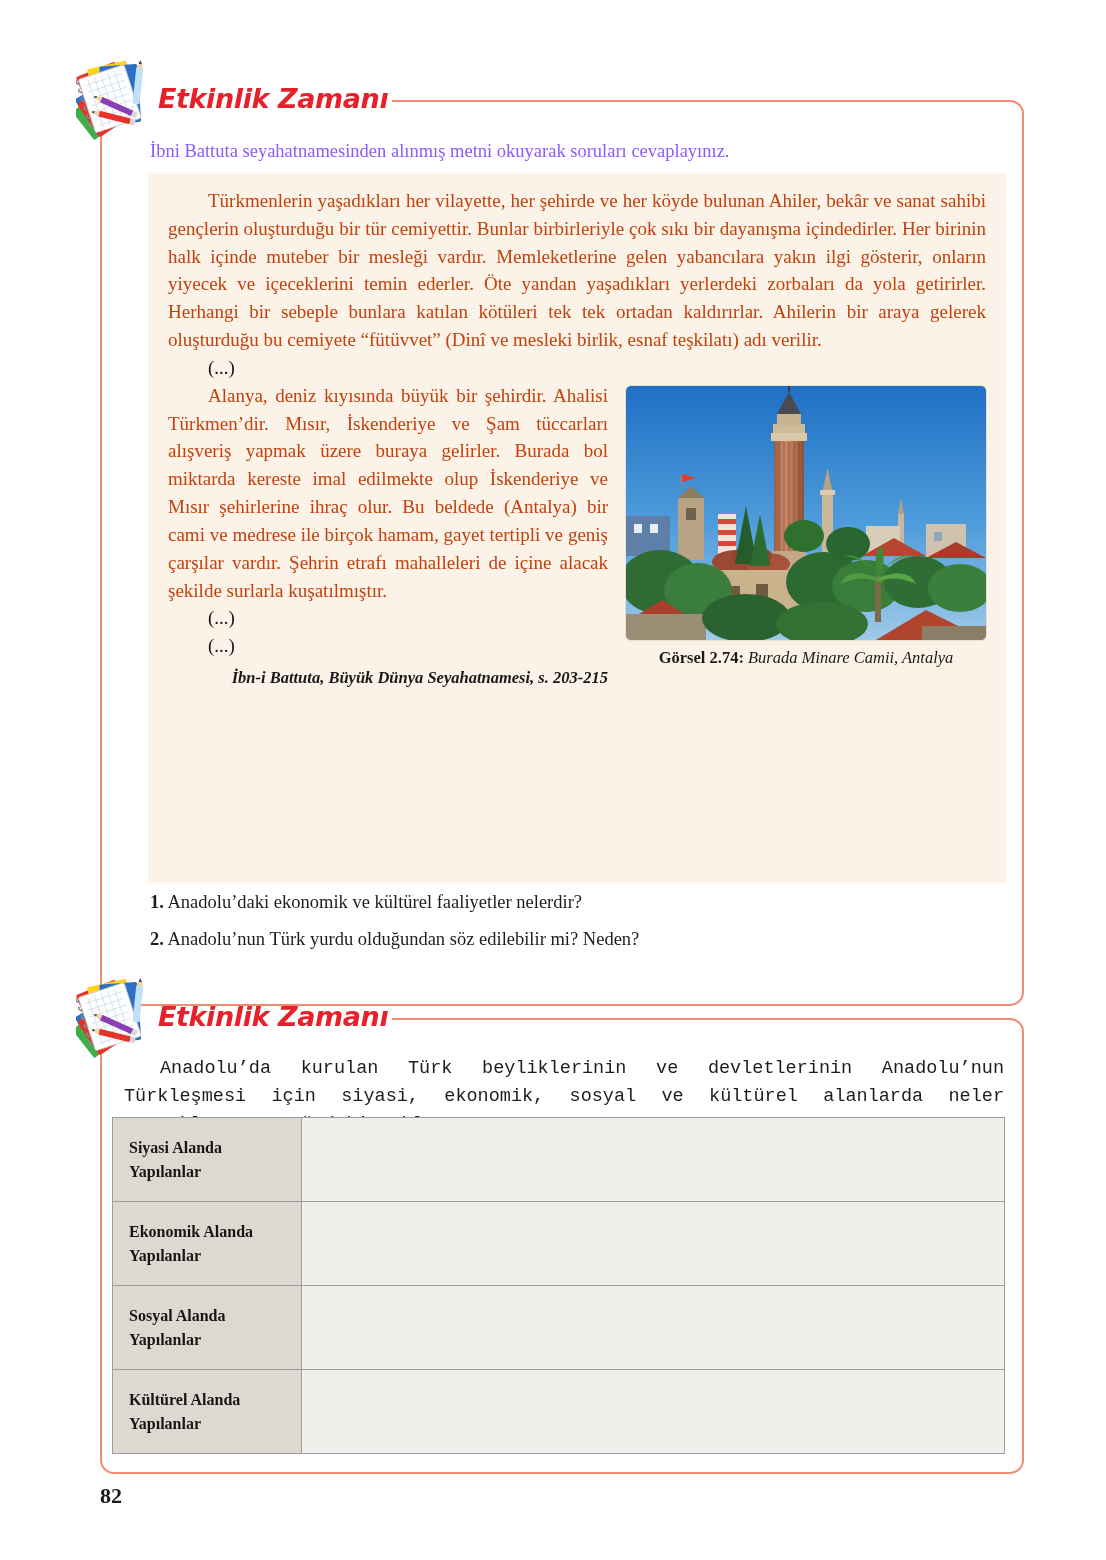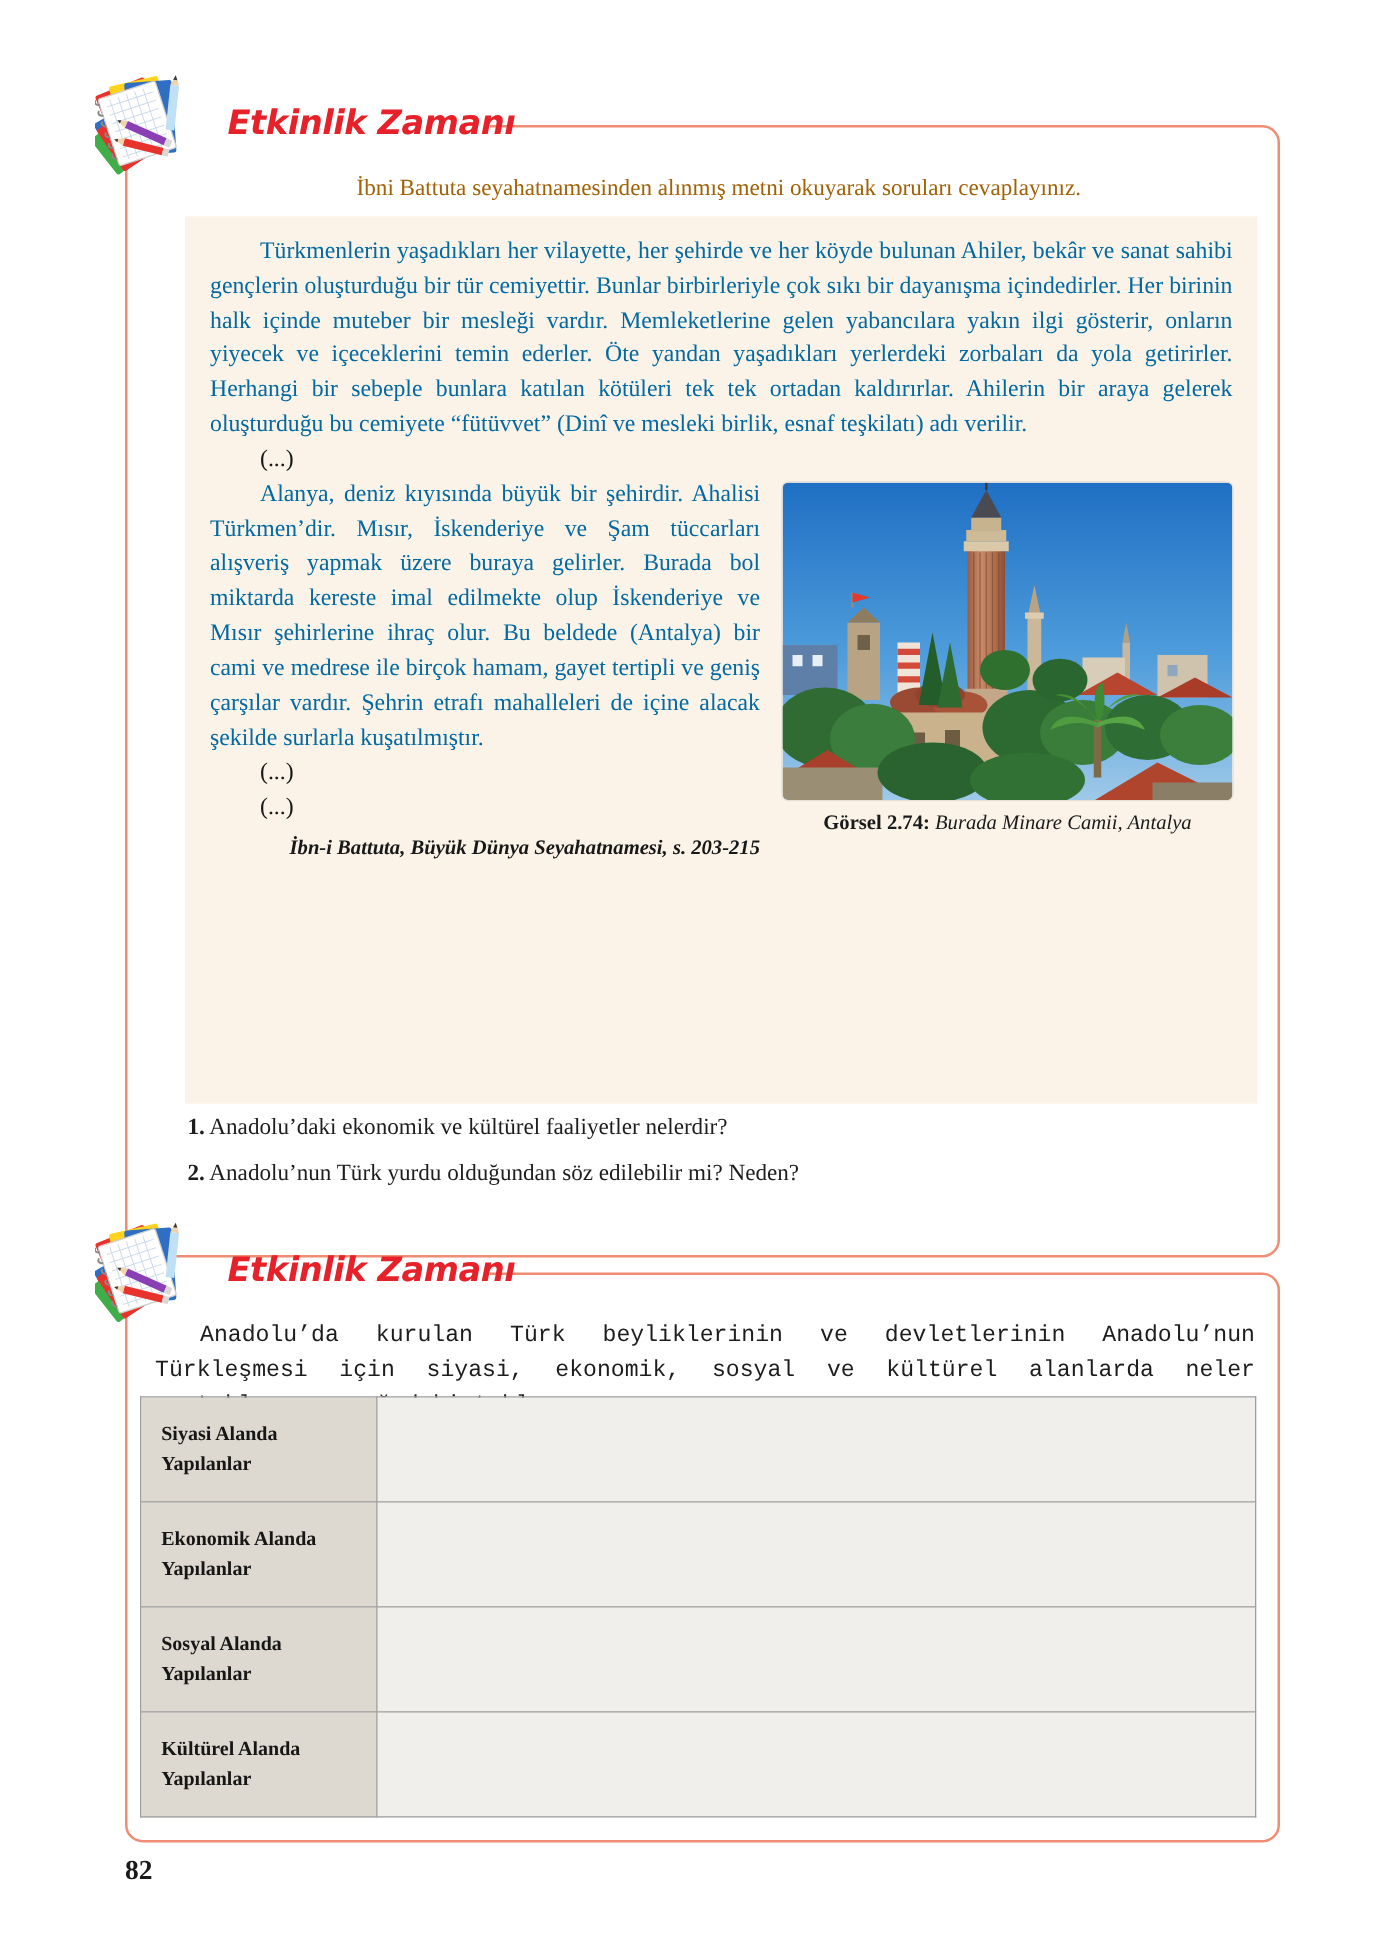--- a/index.html
+++ b/index.html
@@ -37,21 +37,21 @@
     background: #ffffff;
   }
   #activity-1 .header-mask { width: 296px; }
   #activity-2 .header-mask { width: 296px; }
 
   
   .activity-heading {
     position: absolute;
     display: flex;
     align-items: center;
-    gap: 28px;
+    gap: 4px;
     z-index: 6;
   }
   #heading-1 { left: 76px; top: 60px; }
   #heading-2 { left: 76px; top: 978px; }
 
   .activity-title {
     font-family: "DejaVu Sans", "Liberation Sans", sans-serif;
     font-style: italic;
     font-weight: bold;
     font-size: 27px;
@@ -63,40 +63,39 @@
   }
 
   
   .notebook-icon { width: 78px; height: 80px; display: block; flex: none; }
 
   
   .intro-line {
     position: absolute;
     font-size: 18.5px;
     line-height: 1.35;
-    color: #a16207;
-    text-align: center;
+    color: #8b5cf6;
   }
   #intro-1 { left: 150px; top: 139px; width: 850px; }
 
   .quote-box {
     position: absolute;
     background: #fbf3e7;
     box-sizing: border-box;
     padding: 14px 20px 10px 20px;
   }
   #quote-box-1 { left: 148px; top: 173px; width: 858px; height: 710px; }
 
   .quote-p {
     font-size: 19px;
     line-height: 1.465;
     text-align: justify;
     text-indent: 40px;
     margin: 0;
-    color: #0369a1;
+    color: #c2410c;
     hyphens: none;
   }
   .ellipsis-line {
     font-size: 19px;
     line-height: 1.465;
     margin: 0;
     text-indent: 40px;
     color: #181818;
   }
 

